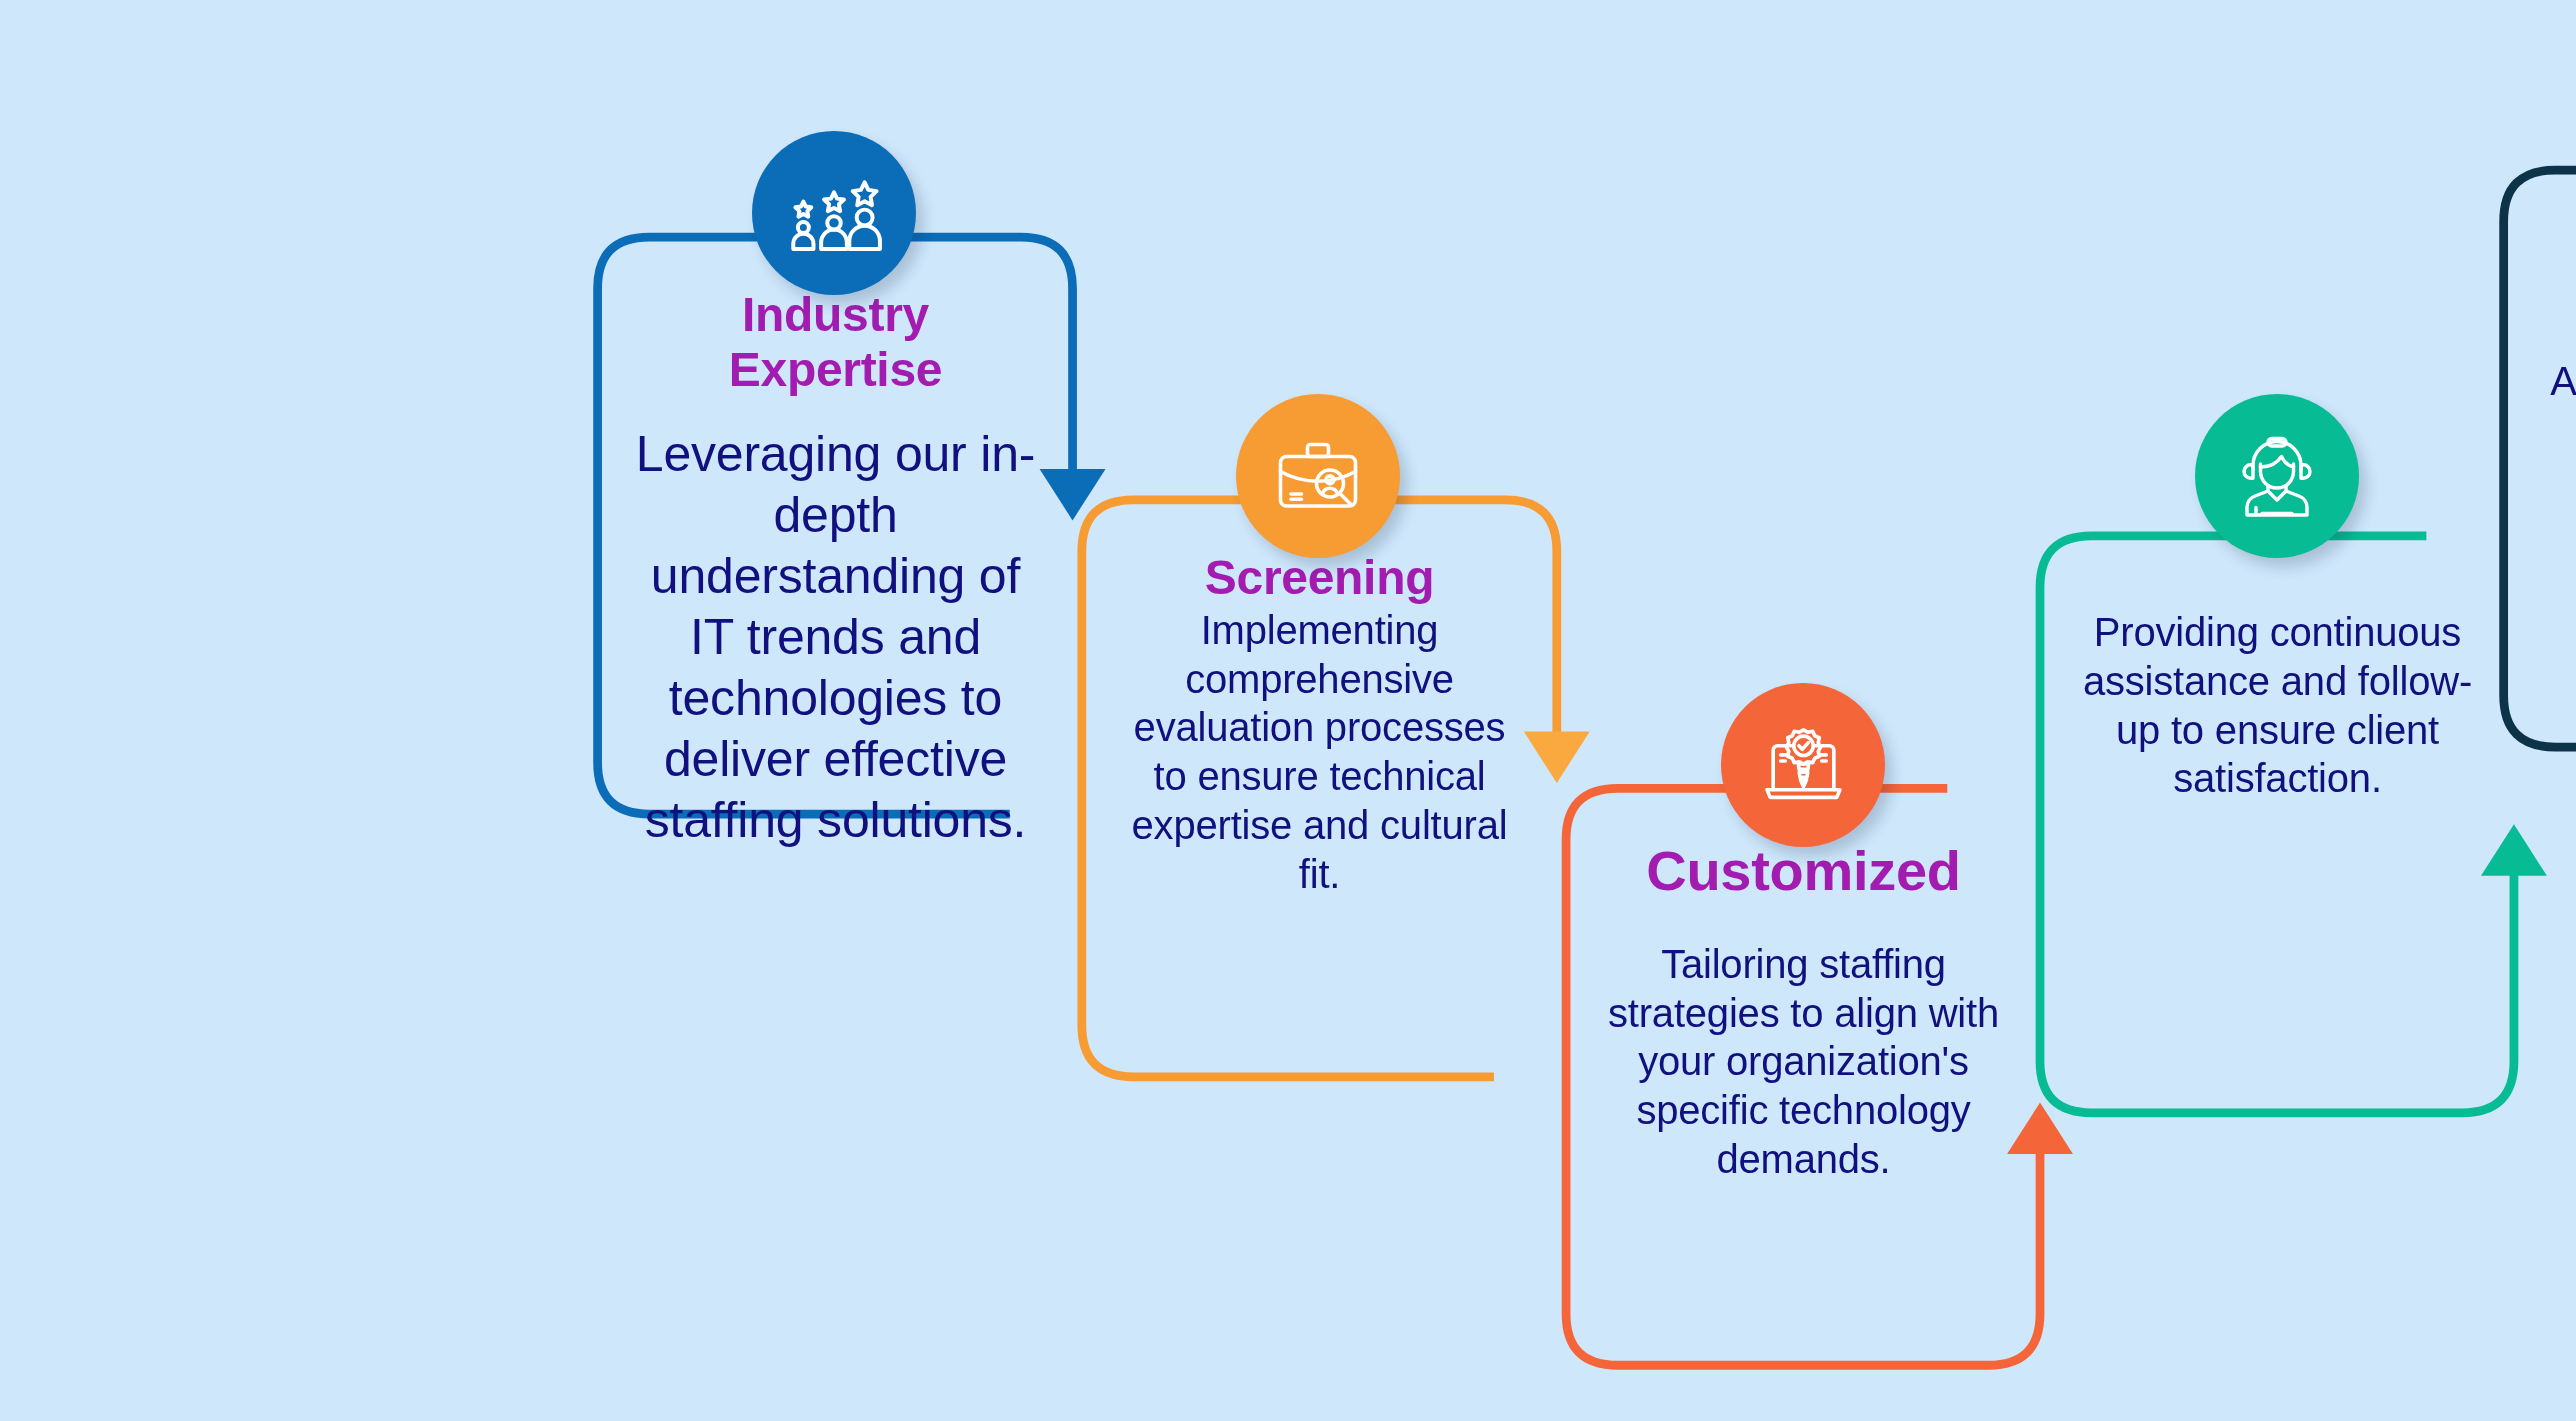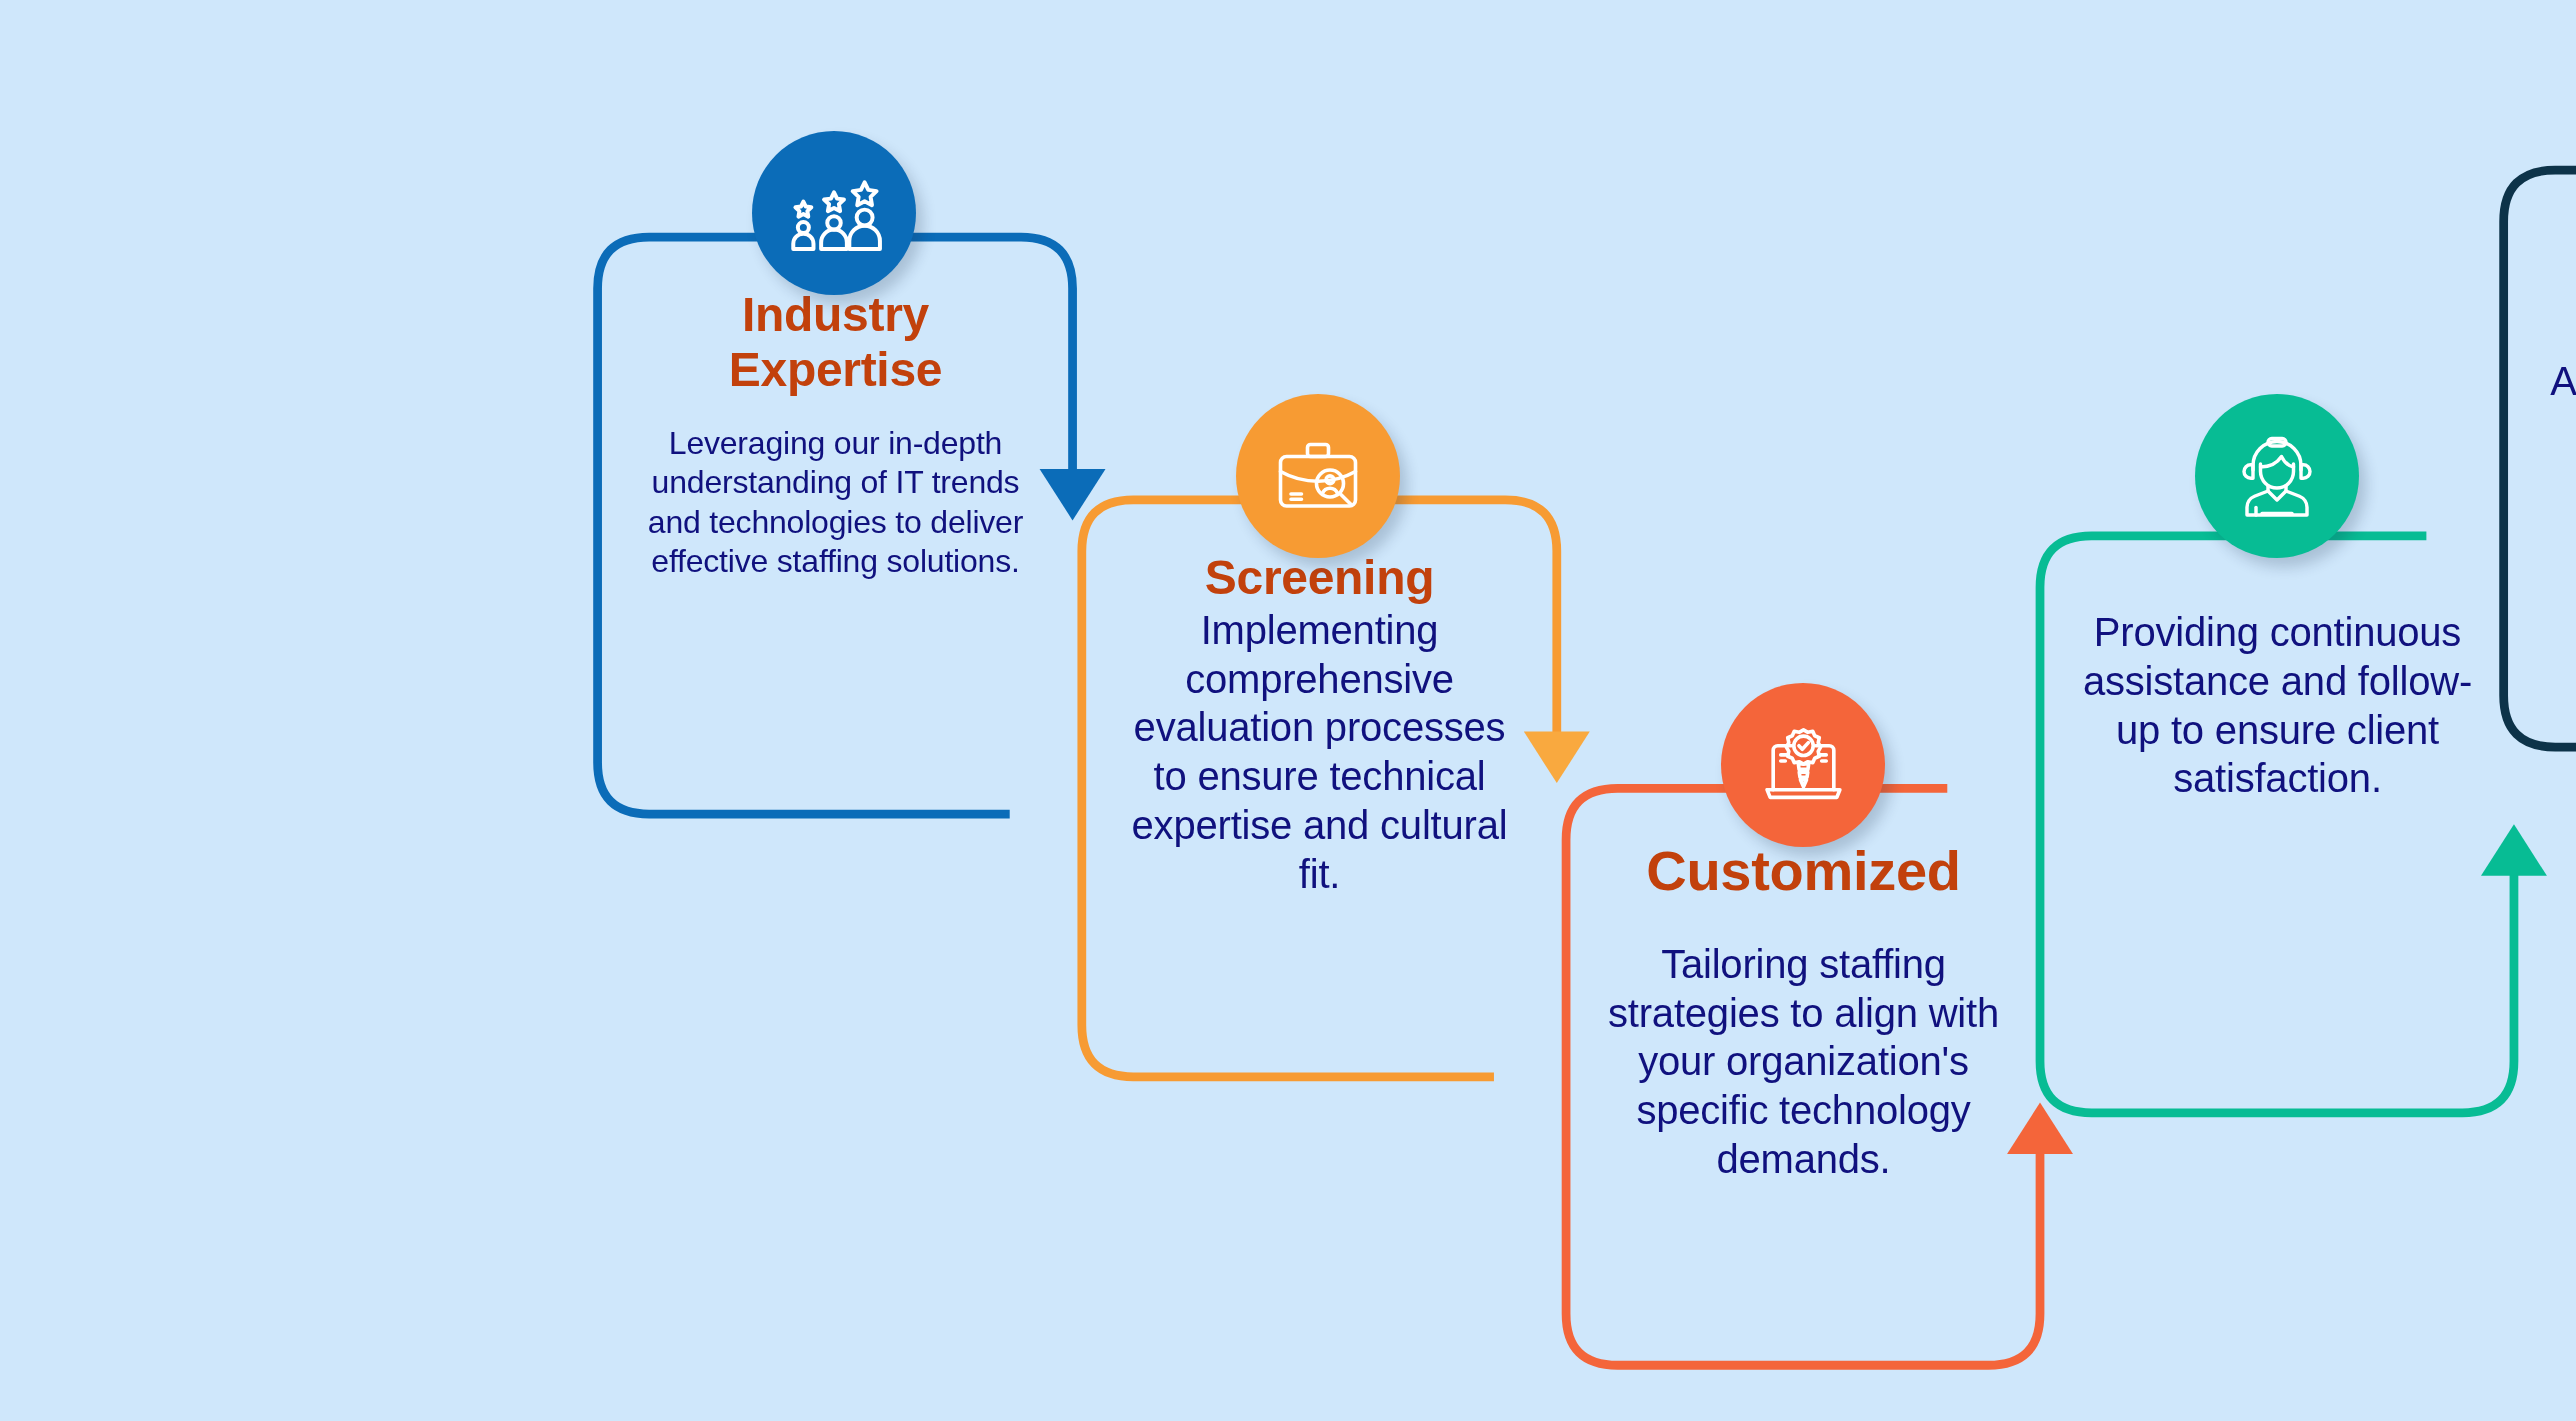--- a/index.html
+++ b/index.html
@@ -7,21 +7,21 @@
     width:4045px;height:1422px;
     background:#cfe7fb;
     font-family:"Liberation Sans", sans-serif;
     overflow:hidden;
     position:relative;
   }
   #stage{position:absolute;inset:0;width:4045px;height:1422px;}
   #wires{position:absolute;left:0;top:0;width:4045px;height:1422px;}
   .card{position:absolute;box-sizing:border-box;text-align:center;}
   .card .title{
-    font-weight:bold;color:#c2410c;line-height:1.14;
+    font-weight:bold;color:#a21caf;line-height:1.14;
     letter-spacing:-0.3px;
   }
   .card .body{
     color:#10117e;line-height:1.22;
     letter-spacing:-0.2px;
   }
   .badge{
     position:absolute;border-radius:50%;
     display:flex;align-items:center;justify-content:center;
     box-shadow:7.2px 9.3px 13.4px rgba(20,40,70,0.20);
@@ -56,21 +56,21 @@
     <polygon points="5726,750 5854,750 5790,850" fill="#0d3349"></polygon>
 
     <rect x="5805" y="900" width="930" height="1060" rx="100" ry="100" fill="none" stroke="#9611d8" stroke-width="17"></rect>
   </svg>
 
   <div class="card" style="left:598px;top:242px;width:475px;padding:46px 36px 0;">
     <div class="title" style="font-size:48px;">
       <div>Industry</div>
       <div>Expertise</div>
     </div>
-    <div class="body" style="font-size:32px;margin-top:27px;">Leveraging our in-depth understanding of IT trends and technologies to deliver effective staffing solutions.</div>
+    <div class="body" style="font-size:50px;margin-top:27px;">Leveraging our in-depth understanding of IT trends and technologies to deliver effective staffing solutions.</div>
   </div>
   <div class="badge" style="left:752px;top:131px;width:164px;height:164px;background:#0b6cb8;">
     <span>
       <svg width="98" height="98" viewBox="0 0 64 64" fill="none" stroke="#fff" stroke-width="2.6" stroke-linecap="round" stroke-linejoin="round">
         <path d="M12 24.5l1.6 3.3 3.6.5-2.6 2.5.6 3.6-3.2-1.7-3.2 1.7.6-3.6-2.6-2.5 3.6-.5z"></path>
         <circle cx="12" cy="41.5" r="3.6"></circle>
         <path d="M5.4 55.5v-3.4a6.6 6.6 0 0 1 13.2 0v3.4z"></path>
         <path d="M32 18.5l2 4.1 4.5.6-3.3 3.1.8 4.5-4-2.1-4 2.1.8-4.5-3.3-3.1 4.5-.6z"></path>
         <circle cx="32" cy="38.5" r="4.4"></circle>
         <path d="M23.6 55.5v-4.3a8.4 8.4 0 0 1 16.8 0v4.3z"></path>

